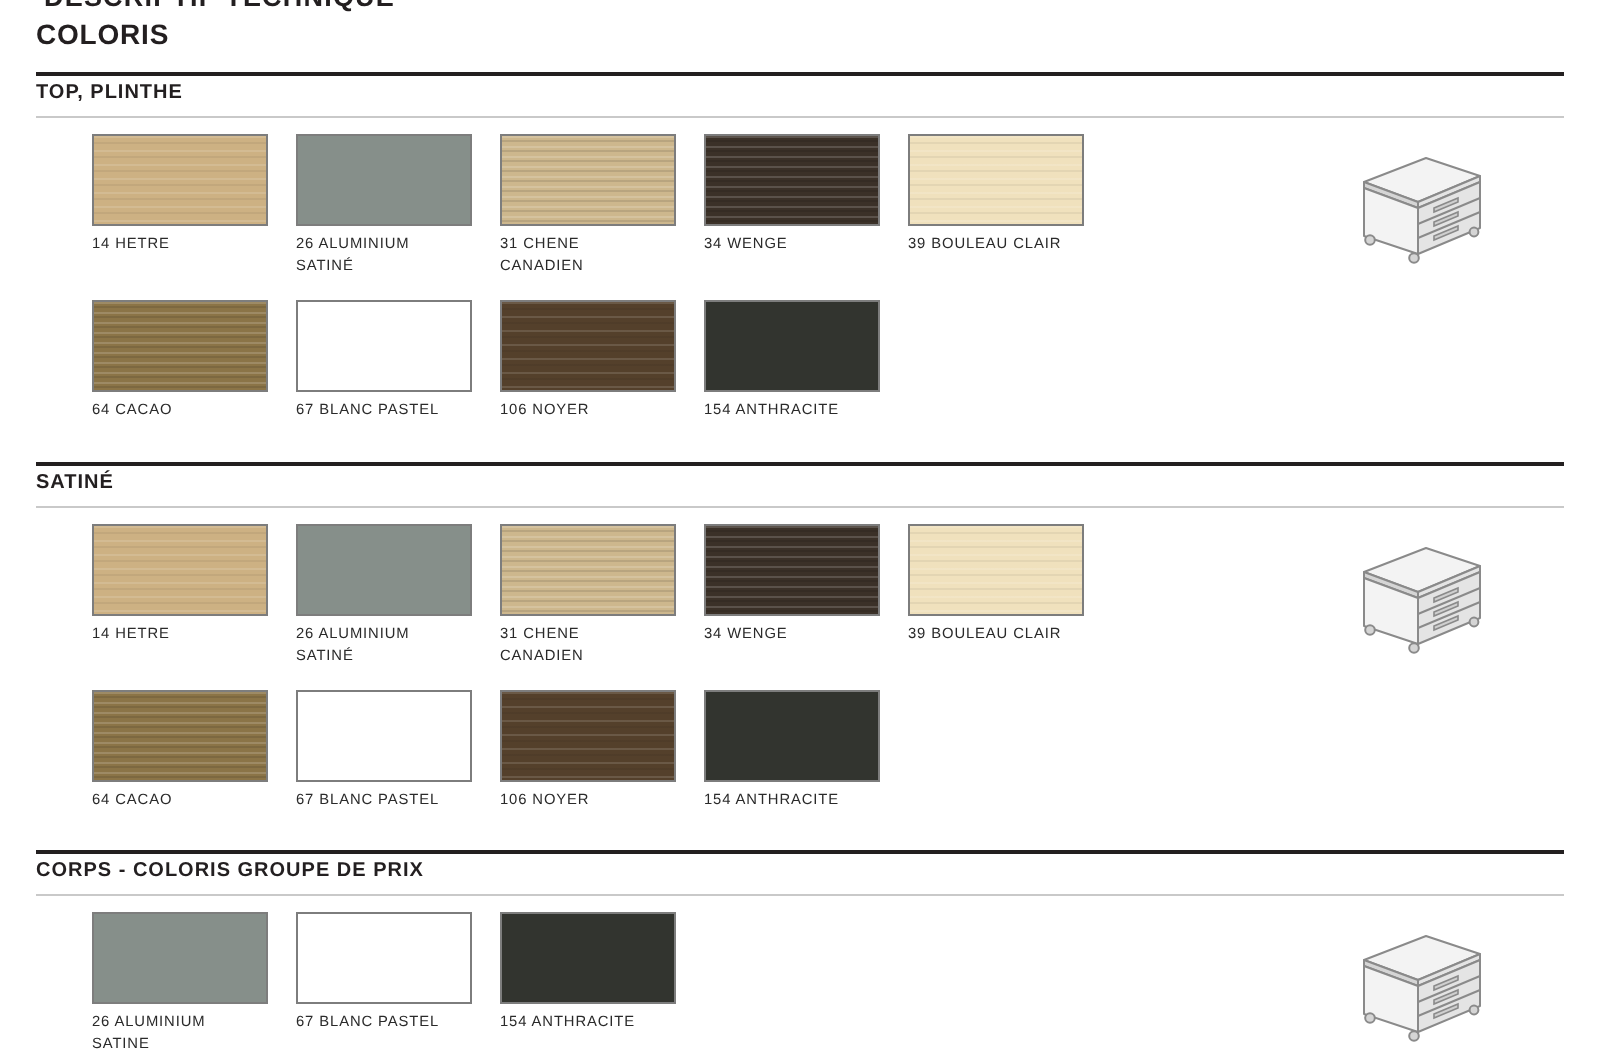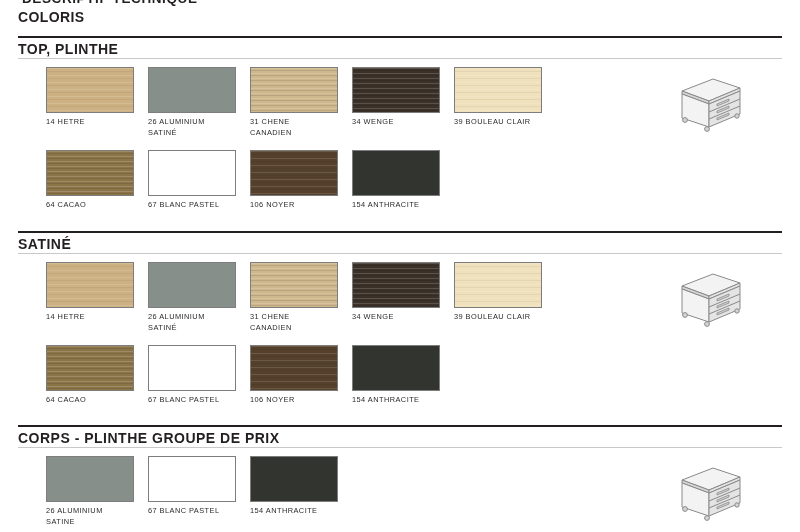--- a/index.html
+++ b/index.html
@@ -26,21 +26,21 @@
   }
 
   
   .section{position:absolute;left:0;width:800px;}
   .rule-top{
     position:absolute;left:18px;width:764px;height:2px;
     background:#231f20;top:0;
   }
   .sec-title{
     position:absolute;left:18px;top:5px;
-    font-size:14px;font-weight:bold;letter-spacing:.5px;
+    font-size:10px;font-weight:bold;letter-spacing:.5px;
     color:#231f20;white-space:nowrap;
   }
   .rule-bottom{
     position:absolute;left:18px;width:764px;height:1px;
     background:#c9c9c9;top:22px;
   }
 
   
   .swatch-row{position:absolute;left:0;width:800px;}
   .swatch-cell{position:absolute;width:96px;padding-left:24px;}
@@ -264,21 +264,21 @@
             <polygon points="44,44 56,39 56,41 44,46" style="fill:#cfcfcf;stroke:#8a8a8a;stroke-width:.8"></polygon>
             <polygon points="44,30 56,25 56,27 44,32" style="fill:#cfcfcf;stroke:#8a8a8a;stroke-width:.8"></polygon>
             <circle cx="12" cy="46" r="2.4" style="fill:#d5d5d5;stroke:#8a8a8a;stroke-width:1;stroke-linejoin:round"></circle>
             <circle cx="34" cy="55" r="2.4" style="fill:#d5d5d5;stroke:#8a8a8a;stroke-width:1;stroke-linejoin:round"></circle>
             <circle cx="64" cy="42" r="2.2" style="fill:#d5d5d5;stroke:#8a8a8a;stroke-width:1;stroke-linejoin:round"></circle>
           </svg>
         </div>
       </div>
       <div class="section" style="top: 425px;">
         <div class="rule-top"></div>
-        <div class="sec-title">CORPS - PLINTHE GROUPE DE PRIX</div>
+        <div class="sec-title">CORPS - COLORIS GROUPE DE PRIX</div>
         <div class="rule-bottom"></div>
         <div class="swatch-row" style="top: 31px;">
           <div class="swatch-cell" style="left: 22px;">
             <div class="swatch" style="background: rgb(134, 143, 138);">
               <div class="grain none"></div>
             </div>
             <div class="swatch-label">26 ALUMINIUM
 SATINE</div>
           </div>
           <div class="swatch-cell" style="left: 124px;">

